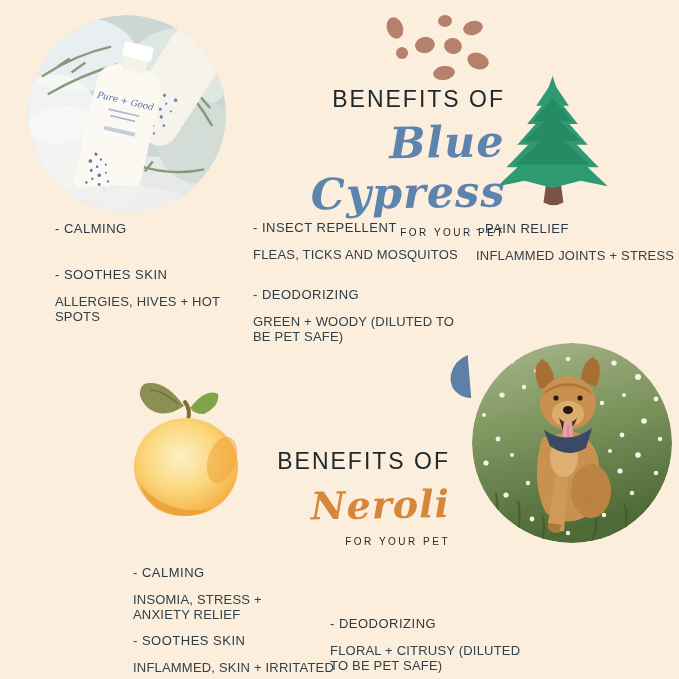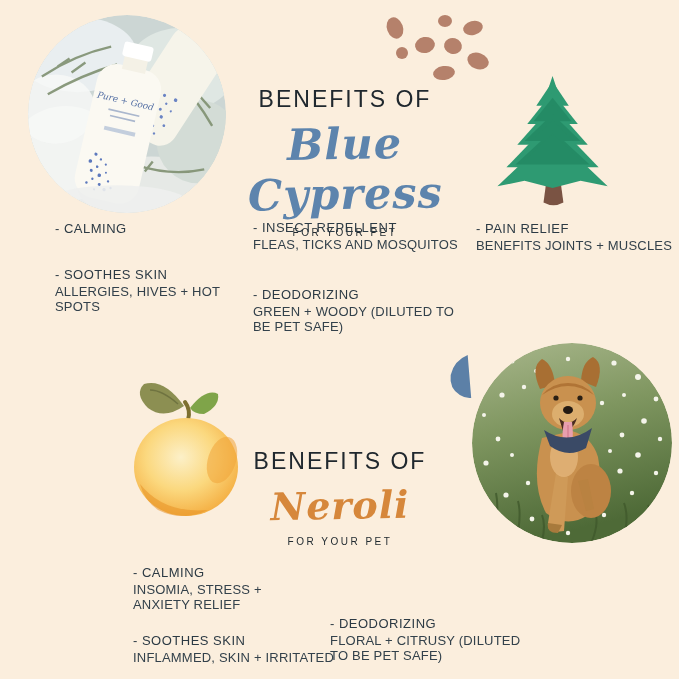--- a/index.html
+++ b/index.html
@@ -4,37 +4,37 @@
 <style>
   html,body{margin:0;padding:0;}
   .canvas{
     position:relative;width:679px;height:679px;overflow:hidden;
     background:#fbeedd;
     font-family:"Liberation Sans",sans-serif;
     color:#2e3c46;
   }
   .abs{position:absolute;}
   
-  .heading-block{text-align:center;}
+  .heading-block{text-align:right;}
   .benefits-of{
     font-size:23px;letter-spacing:2px;color:#20282e;font-weight:500;
   }
   .script-name{
     font-family:"DejaVu Serif",serif;font-style:italic;font-weight:bold;
     letter-spacing:1px;transform:rotate(-1deg);
   }
   .script-blue{font-size:43px;color:#5d84ad;margin-top:6px;}
   .script-orange{font-size:38px;color:#d6873b;margin-top:8px;}
   .for-pet{font-size:10px;letter-spacing:2.5px;color:#222b31;margin-top:8px;font-weight:500;}
   
   .benefit .b-label{
     font-size:13px;letter-spacing:0.5px;color:#2c3a44;font-weight:500;white-space:nowrap;
   }
   .benefit .b-detail{
-    font-size:13px;letter-spacing:0.2px;line-height:1.18;color:#33414b;margin-top:2px;font-weight:500;
+    font-size:13px;letter-spacing:0.2px;line-height:1.18;color:#33414b;margin-top:12px;font-weight:500;
   }
   .photo-circle{border-radius:50%;overflow:hidden;display:block;}
   svg{display:block;}
 </style>
 </head>
 <body>
 
 <div class="canvas">
 
   <div class="abs photo-circle" style="left:28px;top:15px;width:198px;height:198px;">
@@ -159,21 +159,21 @@
   <div class="abs benefit" style="left:253px;top:220px;width:210px;">
     <div class="b-label">- INSECT REPELLENT</div>
     <div class="b-detail">FLEAS, TICKS AND MOSQUITOS</div>
   </div>
   <div class="abs benefit" style="left:253px;top:287px;width:205px;">
     <div class="b-label">- DEODORIZING</div>
     <div class="b-detail">GREEN + WOODY (DILUTED TO BE PET SAFE)</div>
   </div>
   <div class="abs benefit" style="left:476px;top:221px;width:200px;">
     <div class="b-label">- PAIN RELIEF</div>
-    <div class="b-detail">BENEFITS JOINTS + MUSCLES</div>
+    <div class="b-detail">INFLAMMED JOINTS + STRESS</div>
   </div>
 
   <svg class="abs" style="left:112px;top:372px;" width="155" height="150" viewBox="0 0 155 150">
     <defs>
       <radialGradient id="orangeG" cx="0.45" cy="0.4" r="0.75">
         <stop offset="0" stop-color="#fcf0c8"></stop>
         <stop offset="0.45" stop-color="#fbd87e"></stop>
         <stop offset="0.78" stop-color="#f5b44a"></stop>
         <stop offset="1" stop-color="#ef9d33"></stop>
       </radialGradient>

